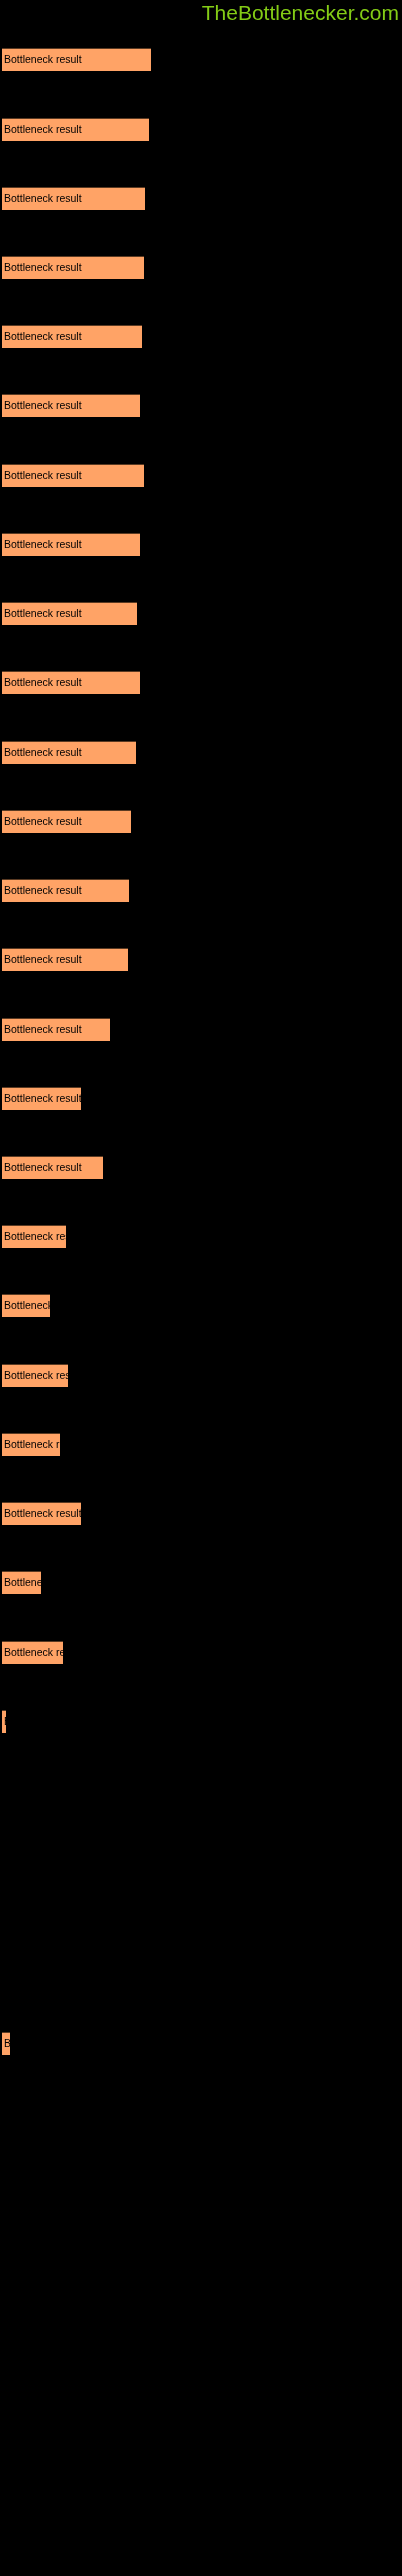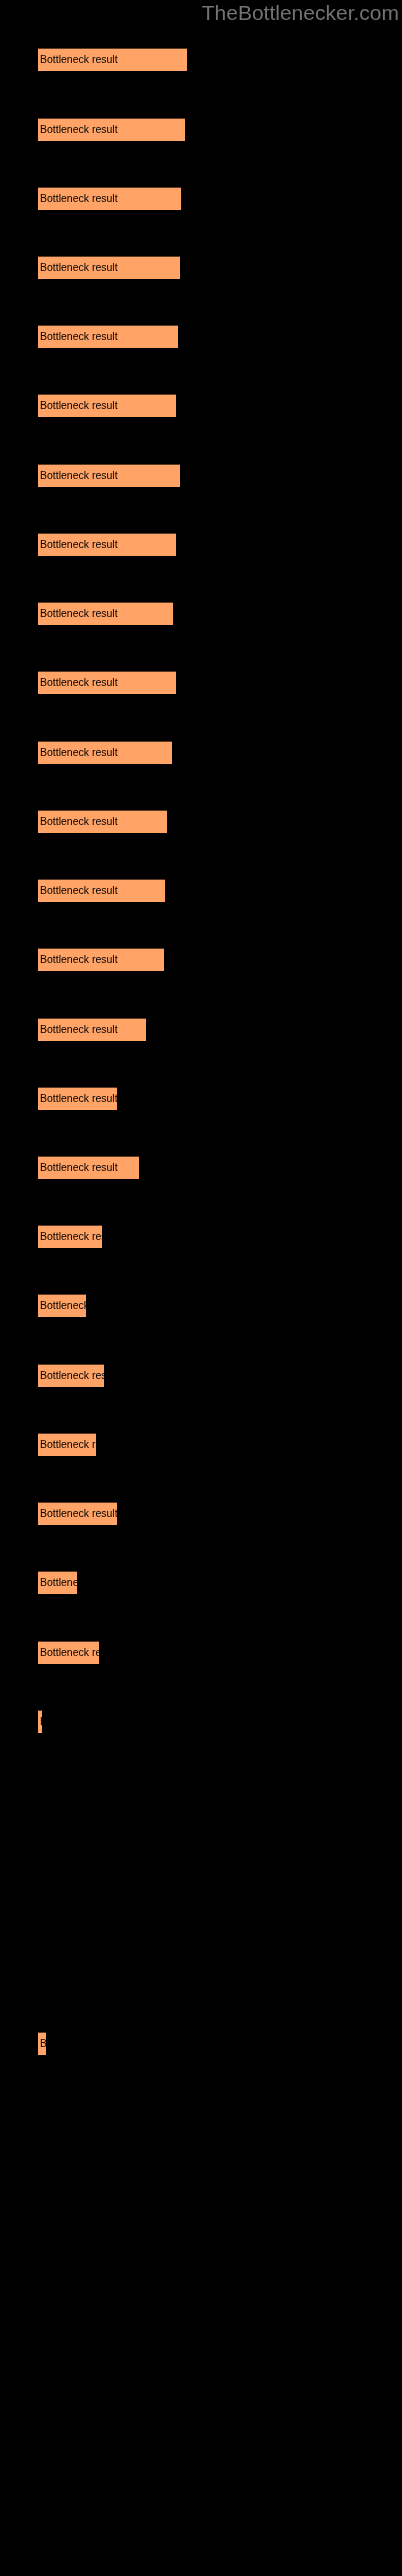--- a/index.html
+++ b/index.html
@@ -13,32 +13,31 @@
     position: relative;
     overflow: hidden;
     font-family: "Liberation Sans", sans-serif;
   }
   #site-title {
     position: absolute;
     right: 4px;
     top: 0.8px;
     font-size: 21px;
     line-height: 24px;
-    color: #737373;
+    color: #84cc16;
     letter-spacing: 0px;
     white-space: nowrap;
     font-family: "Liberation Sans", sans-serif;
   }
   #chart-area {
     position: absolute;
     left: 0;
     top: 0;
     width: 347px;
     height: 2576px;
-    margin-left: 36px;
   }
   .bar {
     position: absolute;
     left: 1.6px;
     height: 22.5px;
     background: #ffa366;
     border-top: 0.8px solid #5a3a22;
     box-sizing: border-box;
     overflow: hidden;
     white-space: nowrap;

